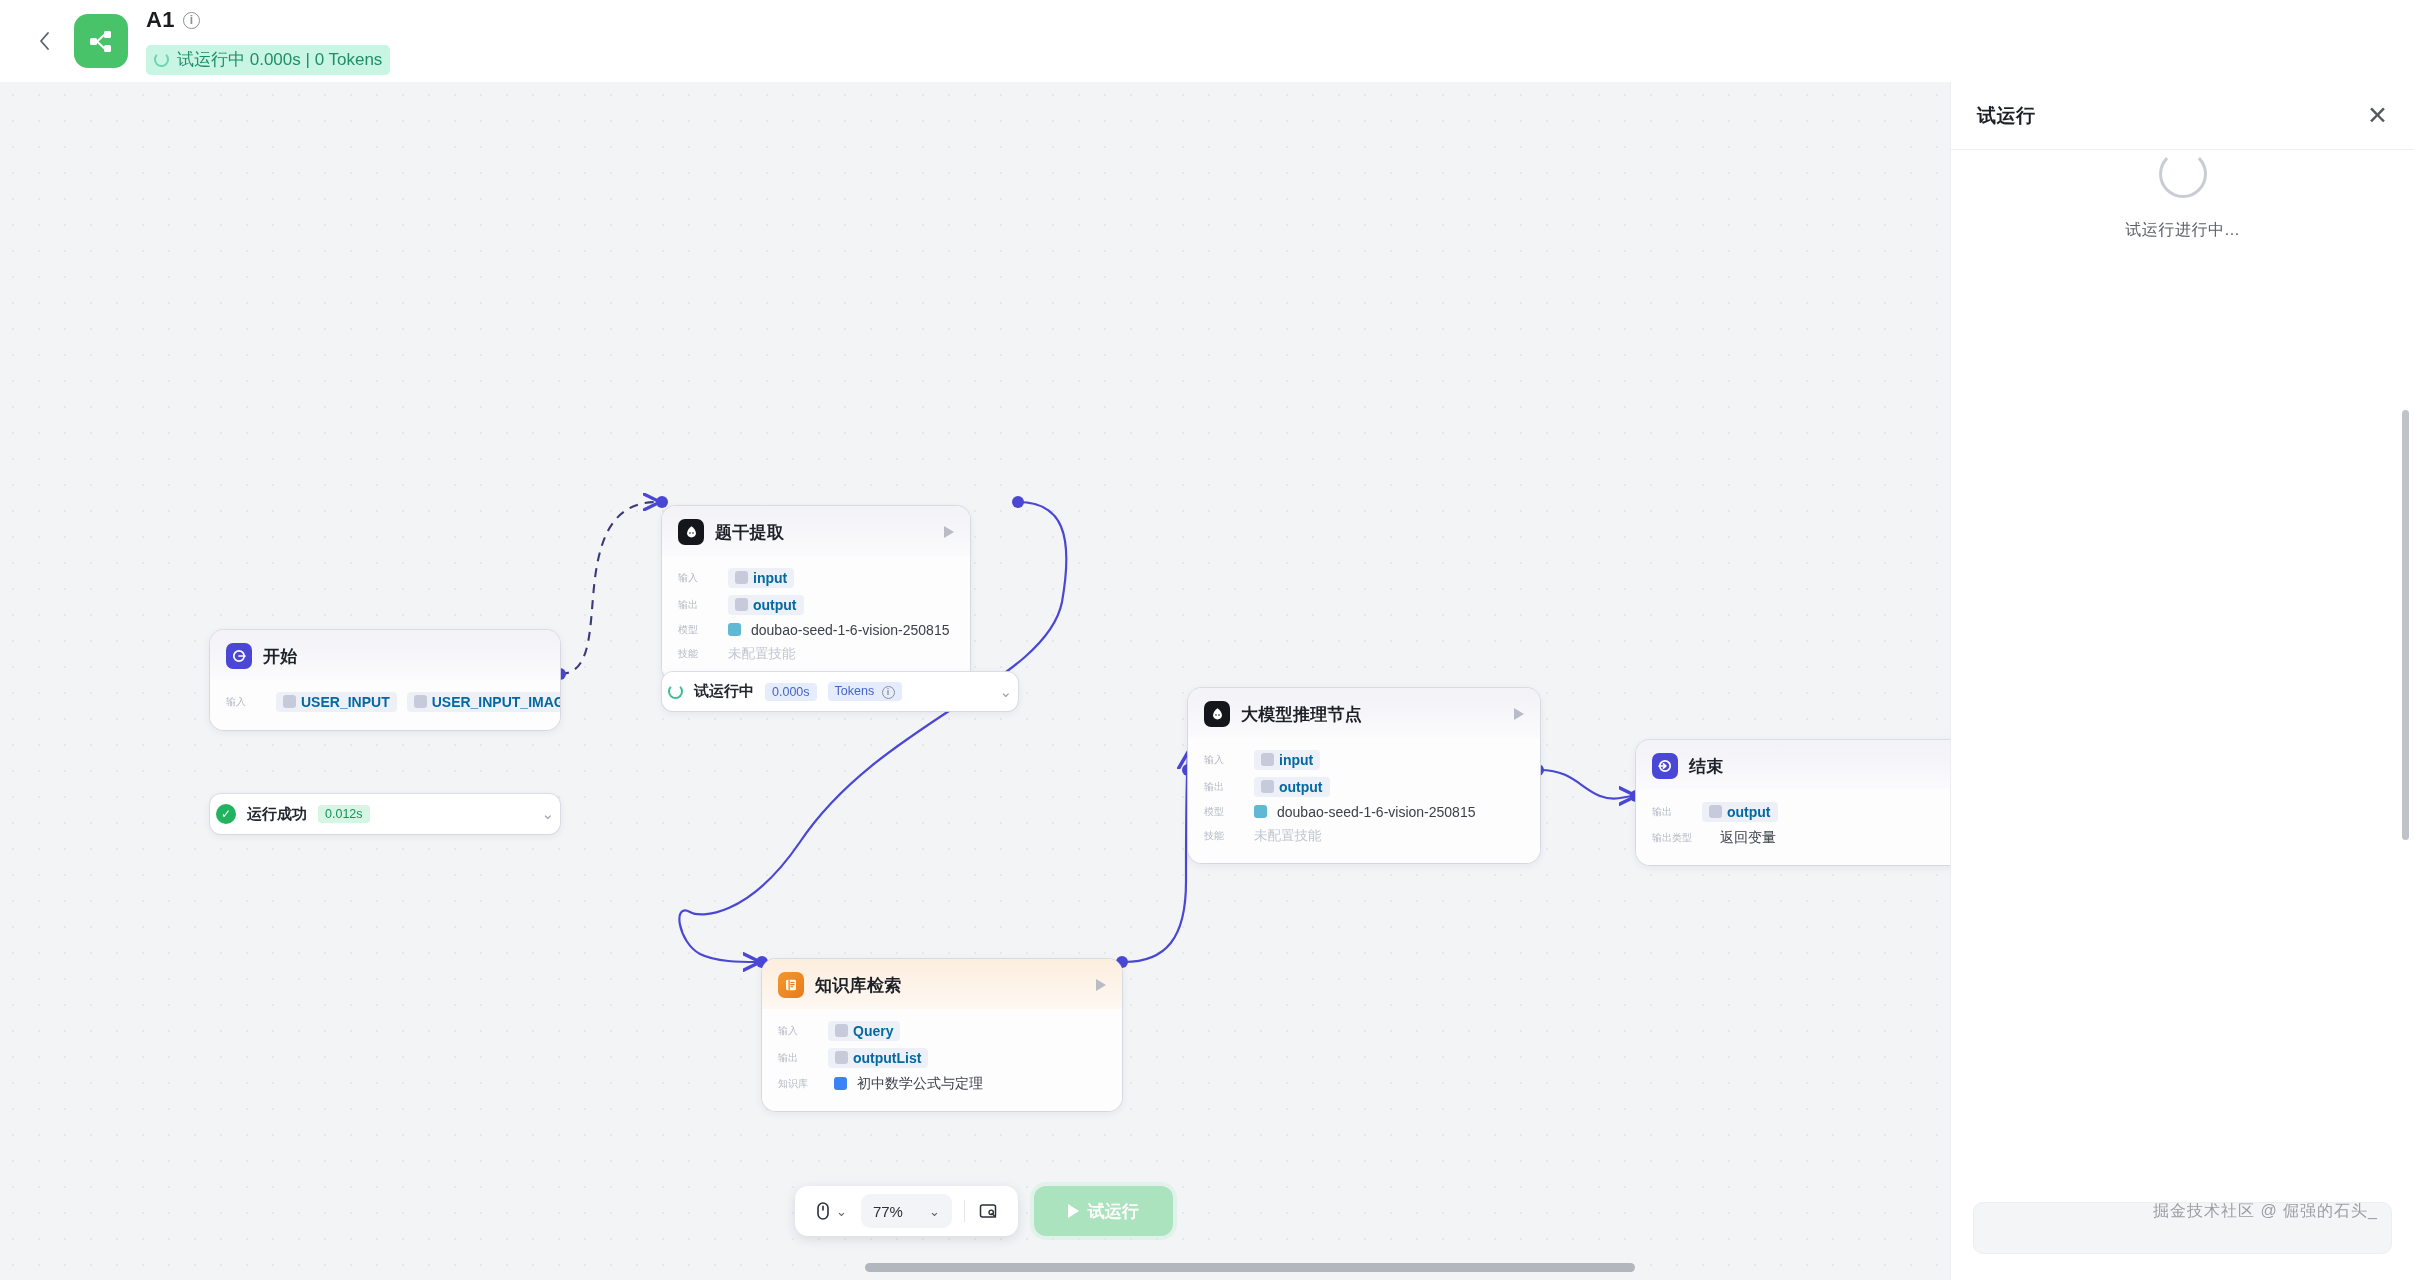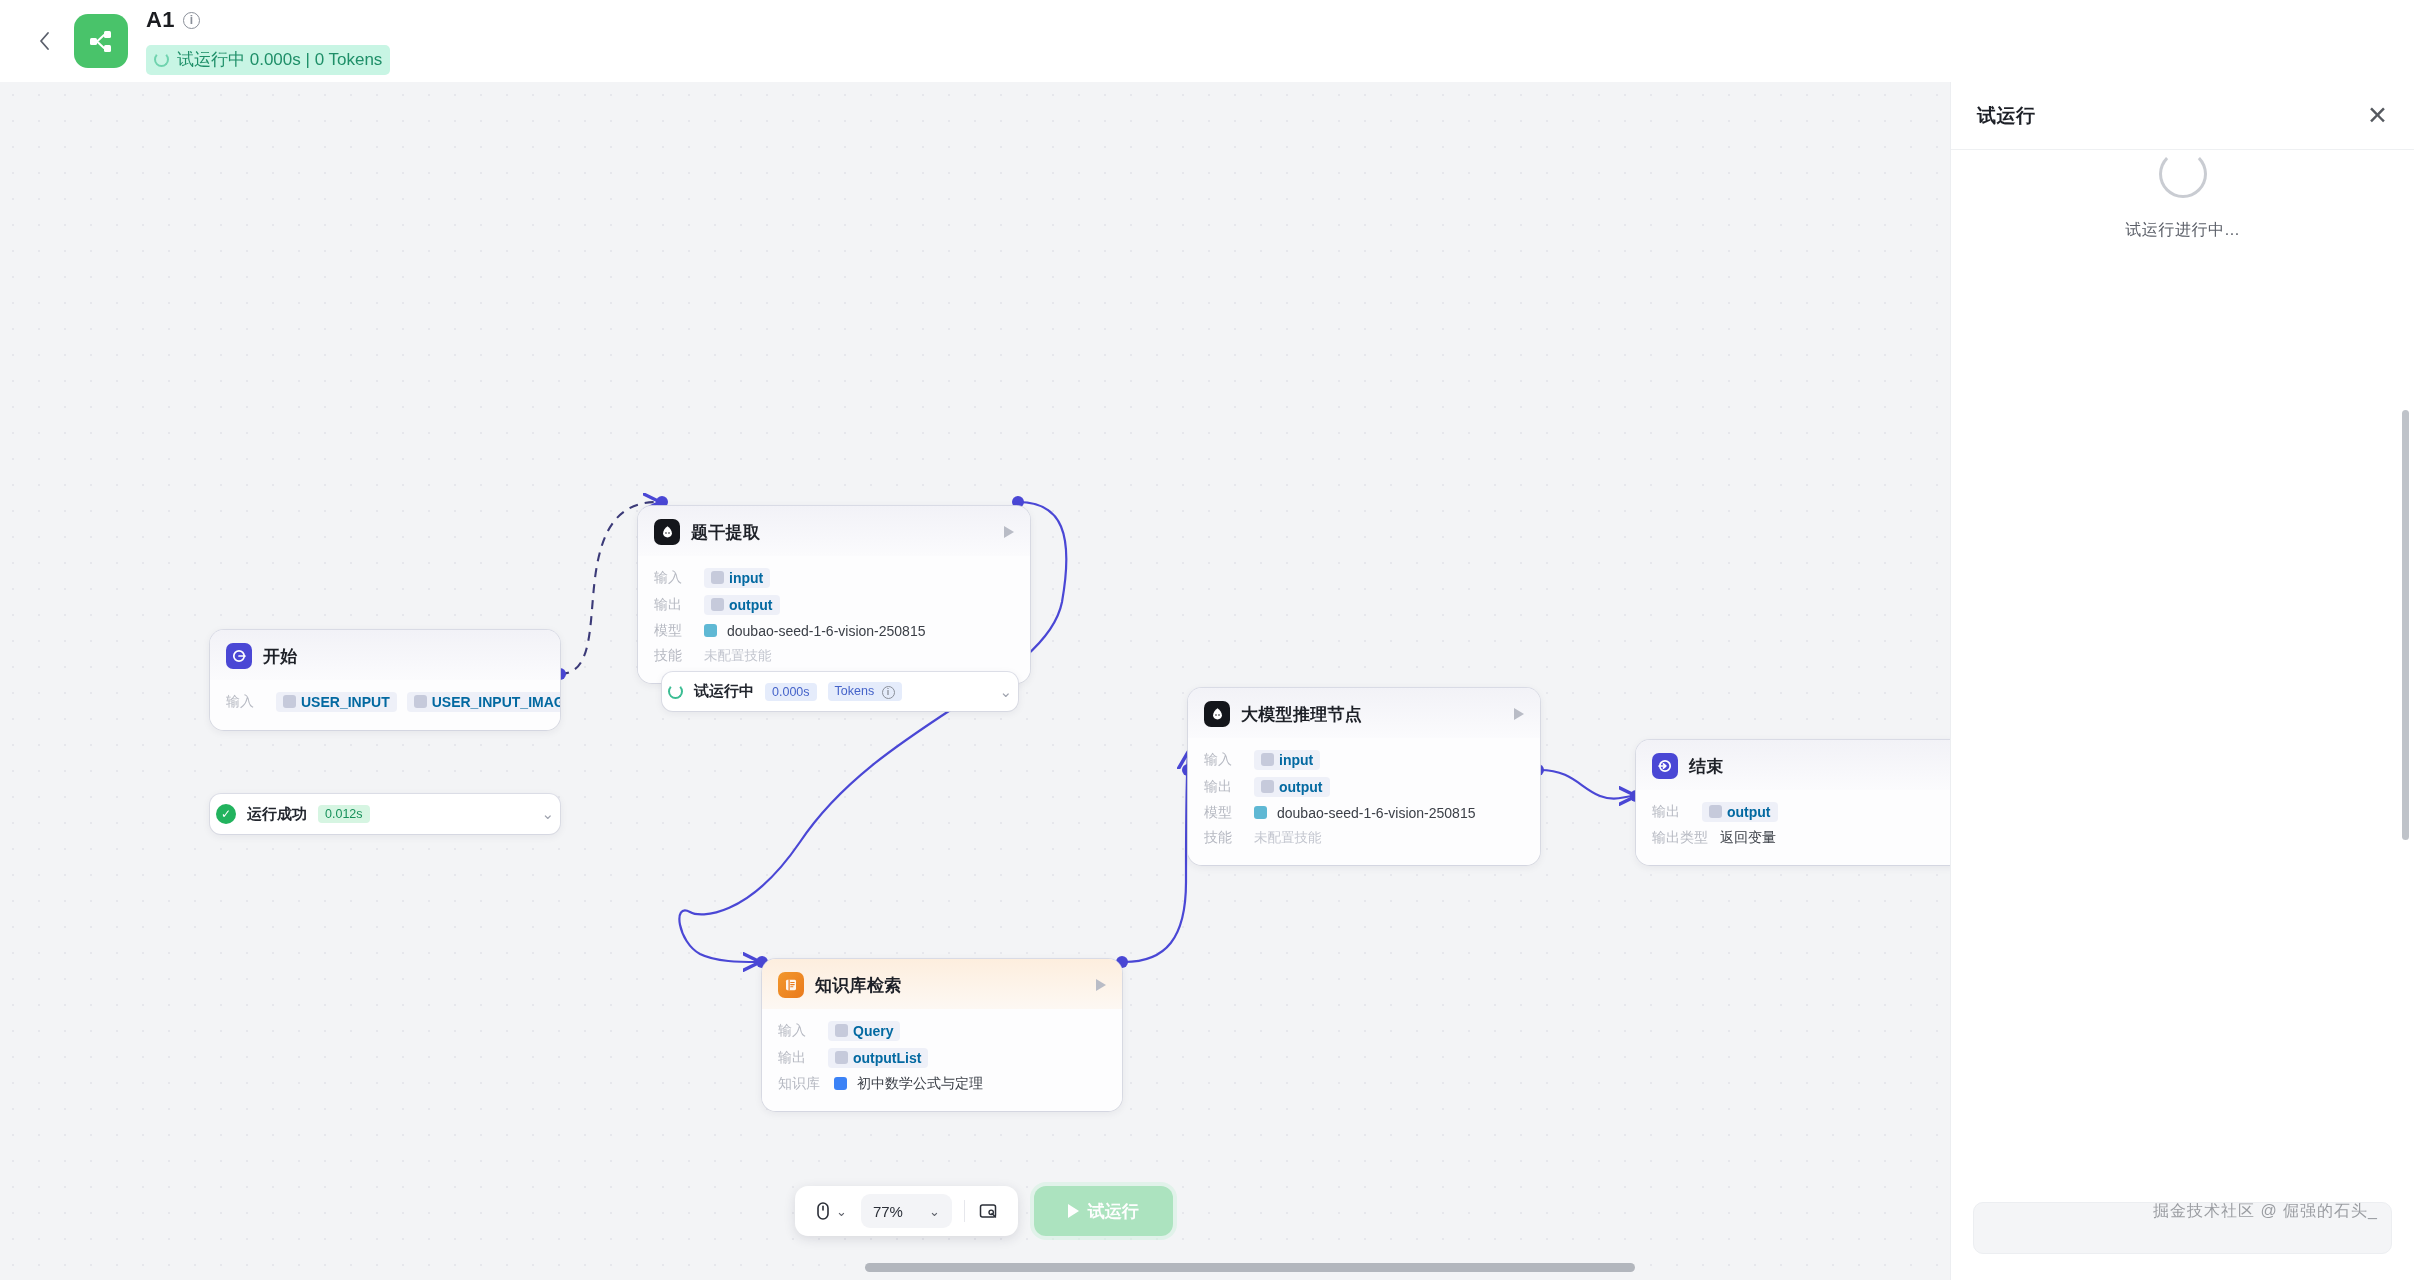--- a/index.html
+++ b/index.html
@@ -84,21 +84,21 @@
   .ic-end    { background: #4a47d5; }
   .ic-kb     { background: linear-gradient(135deg,#f2982d,#ea7a1c); }
   .node-title { font-size: 17px; font-weight: bold; color: #1d2027; letter-spacing: .3px; }
   .play-tri {
     margin-left: auto; width: 0; height: 0;
     border-left: 10px solid #b9bcc6;
     border-top: 6px solid transparent; border-bottom: 6px solid transparent;
   }
   .node-body { padding: 8px 16px 15px 16px; background: #fdfdfe; }
   .prow { display: flex; align-items: center; gap: 10px; padding: 3.5px 0; }
-  .plabel { font-size: 14px; color: #b6b9c2; flex: none; width: 40px; }
+  .plabel { font-size: 10px; color: #b6b9c2; flex: none; width: 40px; }
   .pchip {
     display: inline-flex; align-items: center; gap: 5px;
     background: #eef0f8; border-radius: 4px; padding: 2px 7px;
     font-size: 14px; font-weight: bold; color: #0369a1;
   }
   .tag-ico {
     width: 13px; height: 13px; border-radius: 3px; flex: none;
     background: #c6cadb;
   }
   .tag-ico.blue { background: #3b82f6; }
@@ -280,21 +280,21 @@
         </div>
       </div>
     </div>
     <div class="statusbar" style="left:210px; top:712px; width:350px;">
       <span class="st-ok">✓</span>
       <span class="st-text">运行成功</span>
       <span class="badge-green">0.012s</span>
       <span class="chev">⌄</span>
     </div>
 
-    <div class="node" style="left:638px; top:424px; width:392px;">
+    <div class="node" style="left:662px; top:424px; width:308px;">
       <div class="node-head">
         <div class="node-icon ic-doubao">
           <svg width="17" height="17" viewBox="0 0 18 18">
             <path d="M9 2.4 C6.2 4.6 4.3 7.2 4.3 9.8 C4.3 12.4 6.4 14.2 9 14.2 C11.6 14.2 13.7 12.4 13.7 9.8 C13.7 7.2 11.8 4.6 9 2.4 Z" fill="#ffffff"></path>
             <circle cx="7.4" cy="9.6" r="0.85" fill="#14161b"></circle>
             <circle cx="10.6" cy="9.6" r="0.85" fill="#14161b"></circle>
           </svg>
         </div>
         <span class="node-title">题干提取</span>
         <span class="play-tri"></span>

